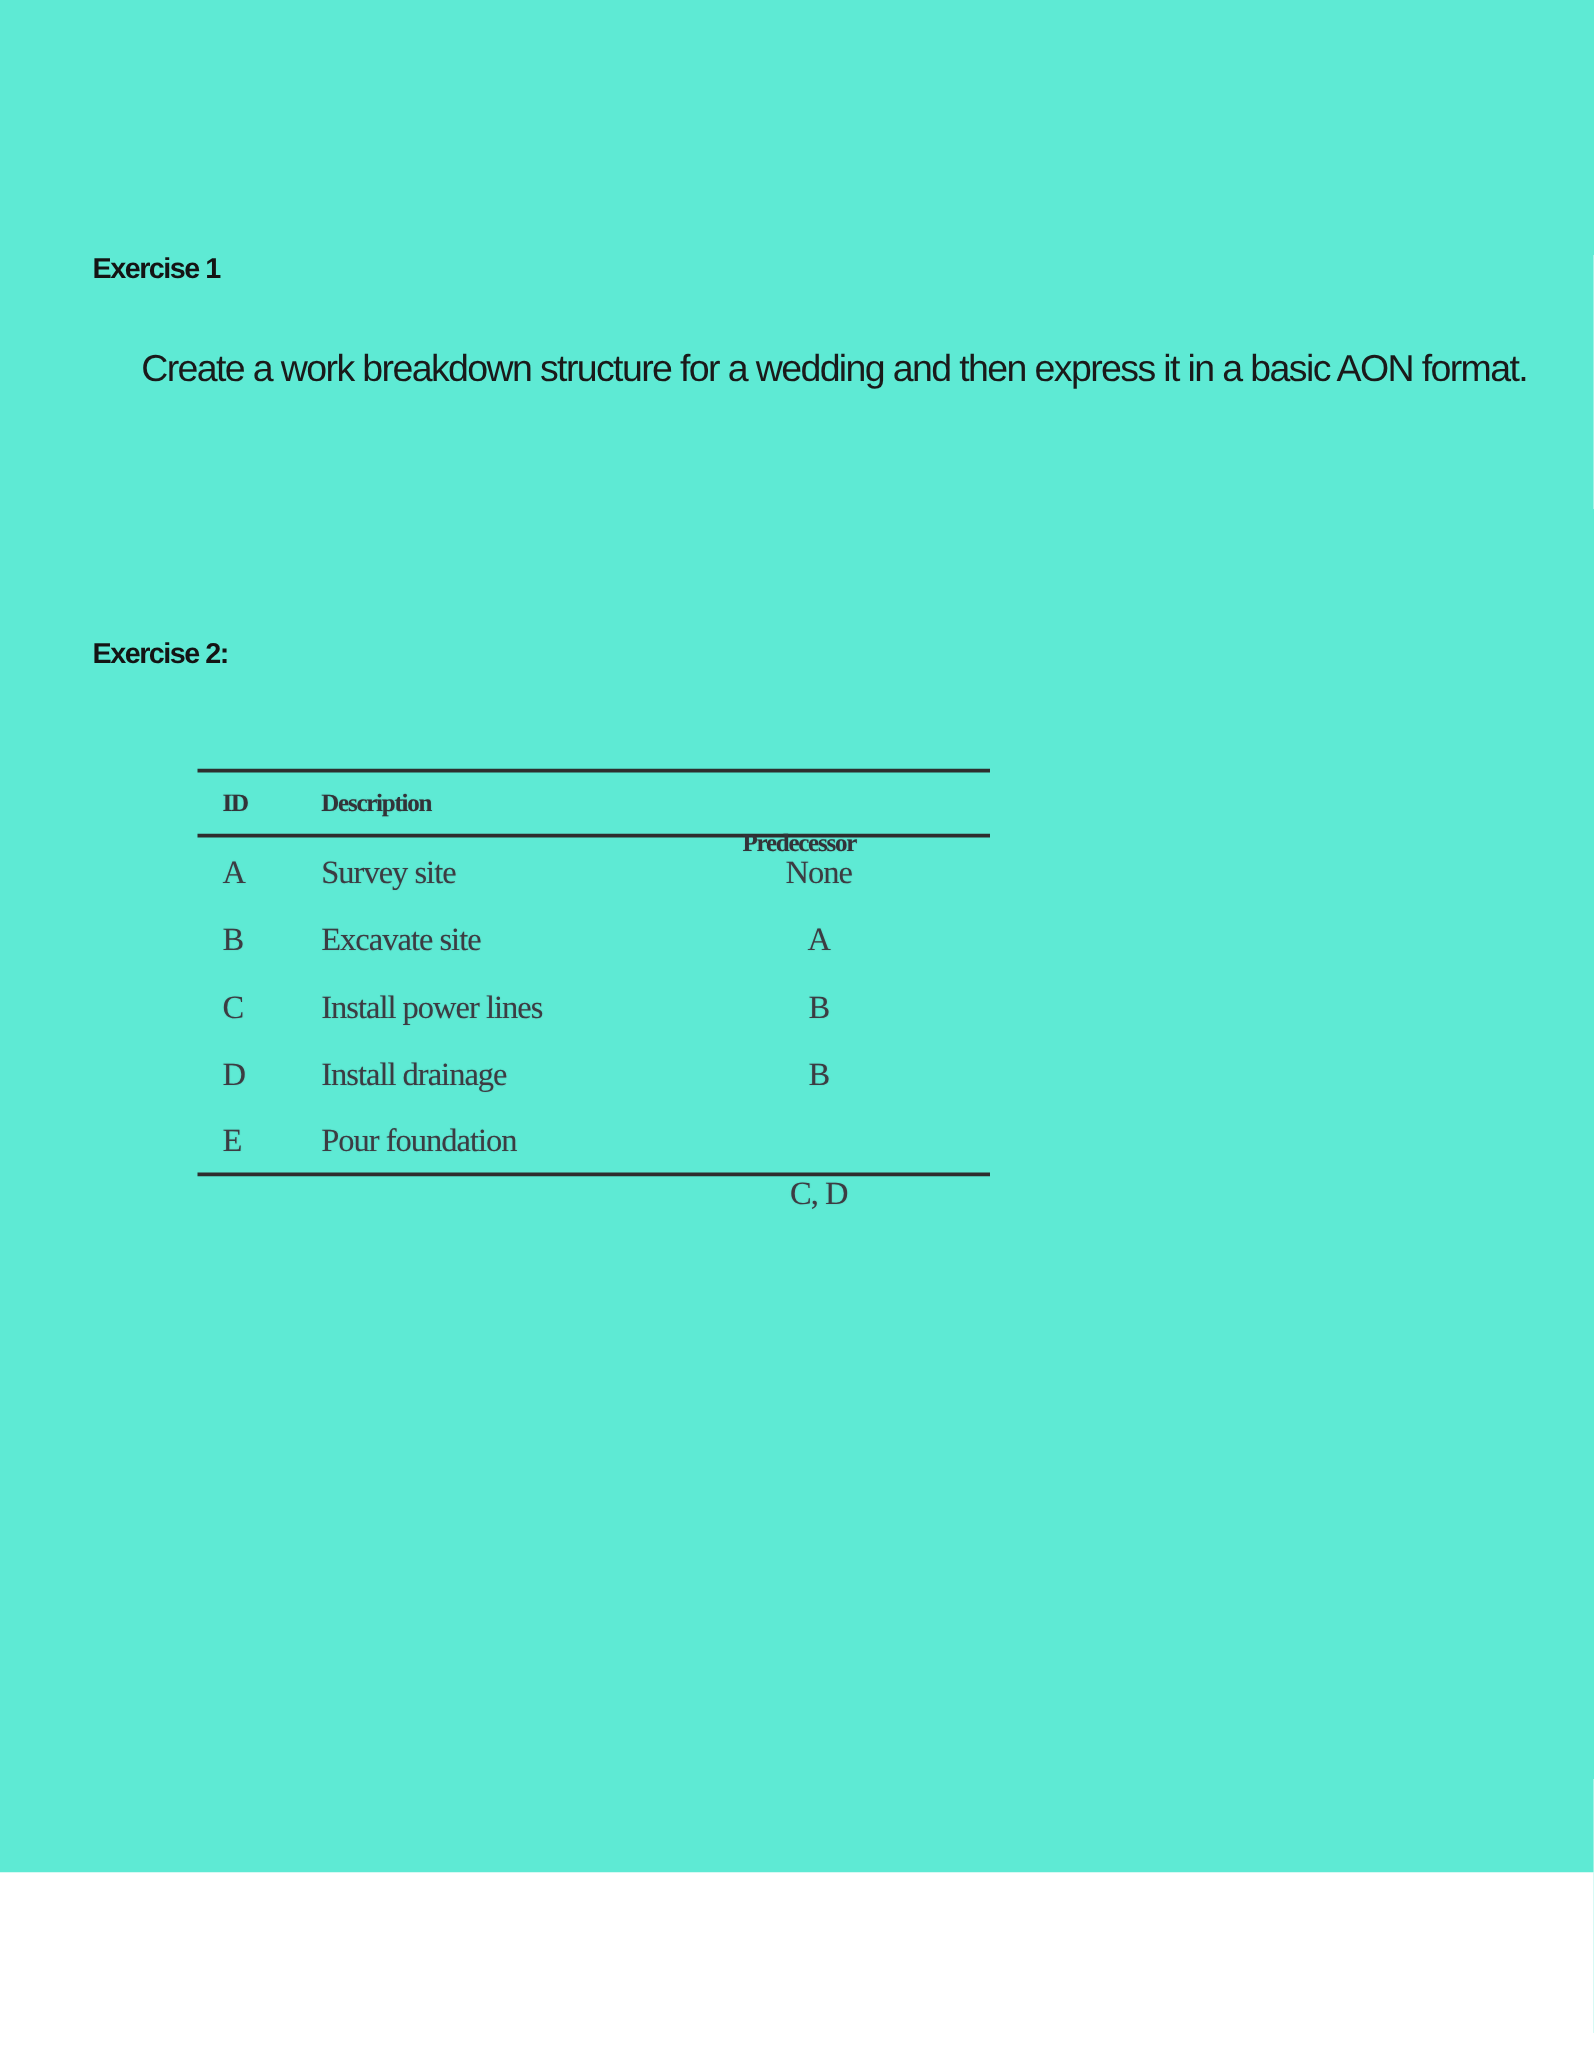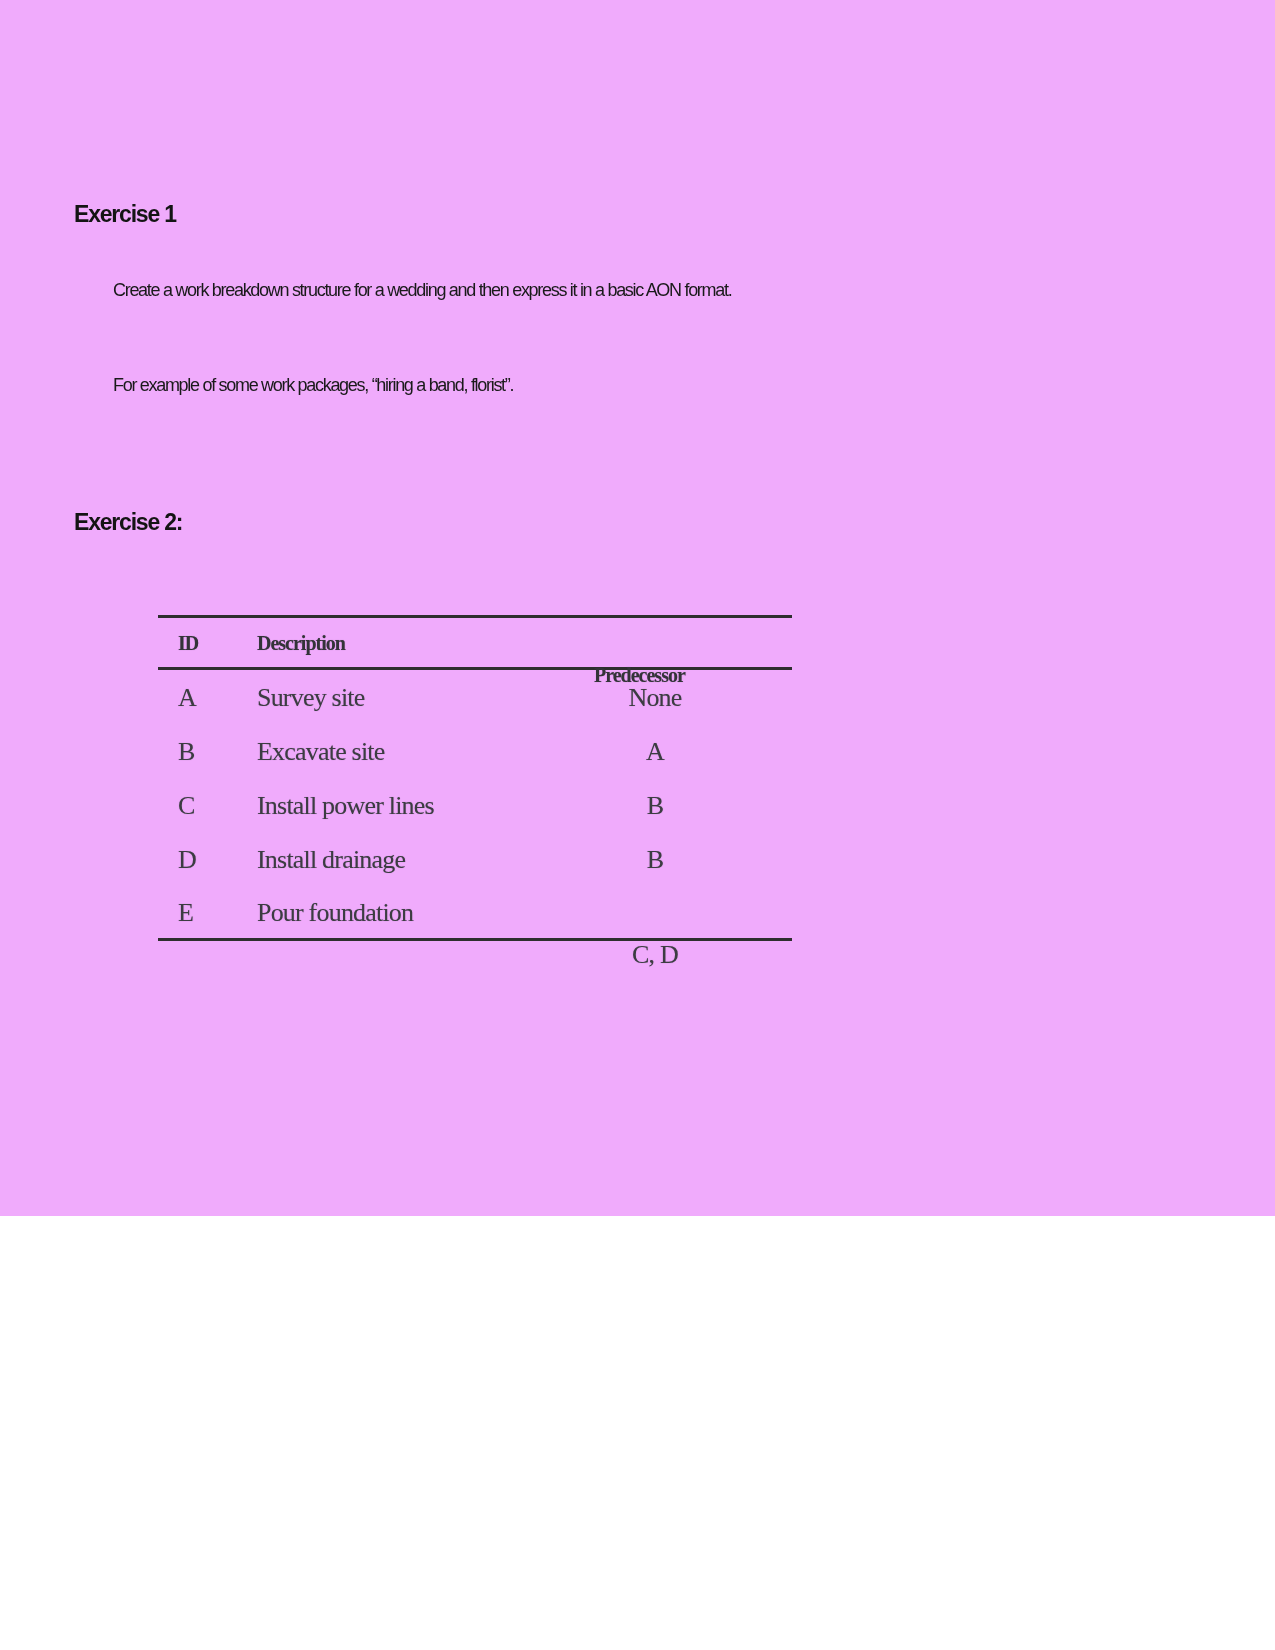--- a/index.html
+++ b/index.html
@@ -3,40 +3,40 @@
 <meta charset="utf-8">
 <style>
   html, body {
     margin: 0;
     padding: 0;
     background: #ffffff;
   }
   .page {
     position: relative;
     width: 1275px;
-    height: 1216px;
-    background: #f0abfc;
+    height: 1498px;
+    background: #5eead4;
     overflow: hidden;
     font-family: "Liberation Sans", sans-serif;
   }
   .abs { position: absolute; }
 
   
   .doc-heading {
     font-family: "Liberation Sans", sans-serif;
     font-size: 23px;
     font-weight: bold;
     letter-spacing: -1.2px;
     color: #141414;
     white-space: nowrap;
     line-height: 1;
   }
   .doc-body {
     font-family: "Liberation Sans", sans-serif;
-    font-size: 18px;
+    font-size: 30px;
     font-weight: normal;
     letter-spacing: -1.3px;
     color: #1a1a1a;
     white-space: nowrap;
     line-height: 1;
   }
 
   
   .table-figure { position: absolute; left: 0; top: 0; }
   .rule {
@@ -82,21 +82,20 @@
 </head>
 <body>
 
 <div class="page">
 
   <div class="abs doc-heading" style="left:74px; top:203px;">Exercise 1</div>
 
   <div class="abs doc-body" style="left:113px; top:281px;">Create a work breakdown structure for a wedding and then express it in a basic AON format.</div>
 
 
-  <div class="abs doc-body" style="left:113px; top:376px;">For example of some work packages, “hiring a band, florist”.</div>
 
   <div class="abs doc-heading" style="left:74px; top:511px;">Exercise 2:</div>
 
   <div class="table-figure">
 
     <div class="rule top"></div>
     <div class="rule mid"></div>
     <div class="rule bottom"></div>
 
     <div class="tbl-text tbl-head col-id" style="top:643px;">ID</div>

